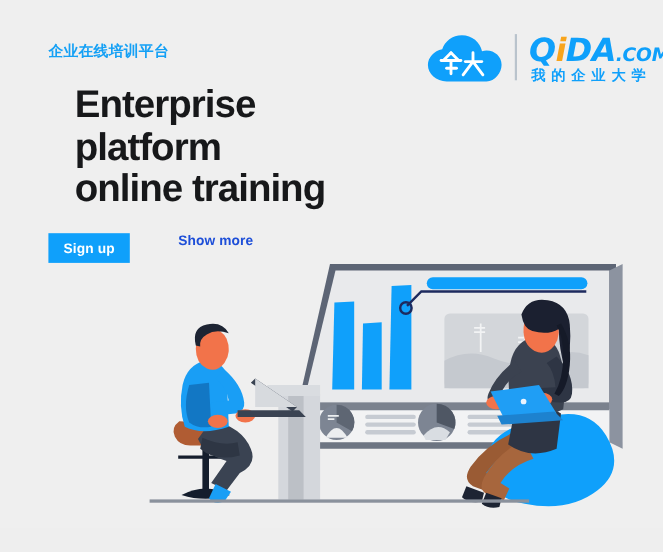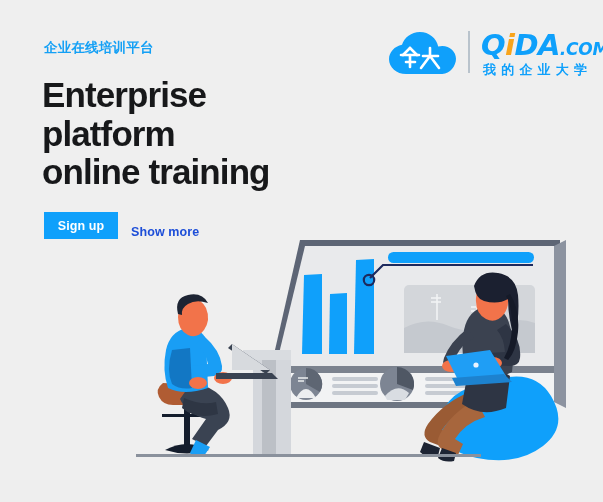--- a/index.html
+++ b/index.html
@@ -19,24 +19,24 @@
     letter-spacing:.2px;line-height:1;
     font-family:"DejaVu Sans","Liberation Sans",sans-serif;
     white-space:nowrap;
   }
   .headline{
     position:absolute;left:42px;top:76px;width:330px;
     font-size:35px;font-weight:800;color:#17181a;
     line-height:1.1;letter-spacing:-0.9px;
     font-family:"Liberation Sans","DejaVu Sans",sans-serif;
   }
-  .headline div{white-space:nowrap;}
-
-  
-  .cta-row{position:absolute;left:44px;top:212px;height:27px;display:flex;align-items:flex-end;}
+  .headline div{white-space:nowrap;margin-left:26px;}
+
+  
+  .cta-row{position:absolute;left:44px;top:212px;height:27px;display:flex;align-items:flex-start;gap:31px;}
   .btn-signup{
     width:74px;height:27px;background:#0fa0fb;color:#ffffff;
     font-size:12.5px;font-weight:700;letter-spacing:.1px;
     display:flex;align-items:center;justify-content:center;
     border:none;cursor:pointer;
     font-family:"Liberation Sans",sans-serif;
   }
   .link-more{
     margin-left:13px;color:#1d4ed8;font-size:12.5px;font-weight:700;
     letter-spacing:.1px;cursor:pointer;white-space:nowrap;

